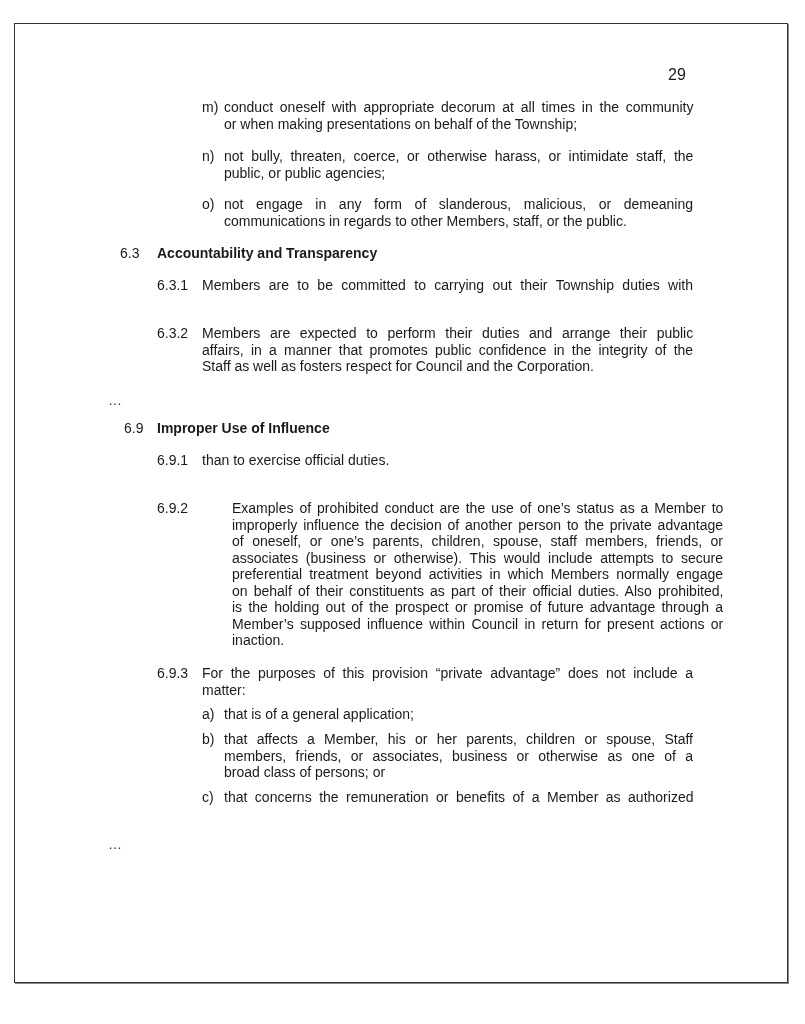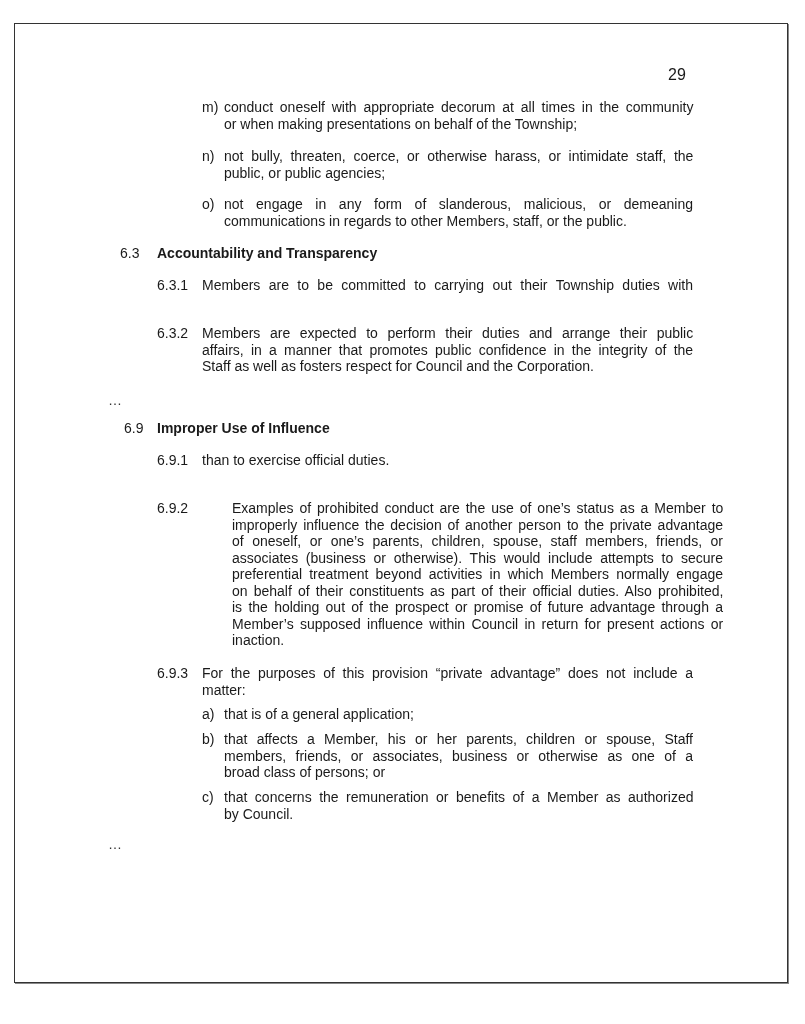--- a/index.html
+++ b/index.html
@@ -92,16 +92,15 @@
 <div class="label" style="left:202px; top:731px;">b)</div>
 <div class="body" style="left:224px; top:731px; width:469px;">
   <span class="jline" style="display: block; word-spacing: 5.36364px;">that affects a Member, his or her parents, children or spouse, Staff</span>
   <span class="jline" style="display: block; word-spacing: 5.4px;">members, friends, or associates, business or otherwise as one of a</span>
   <span class="lline">broad class of persons; or</span>
 </div>
 
 <div class="label" style="left:202px; top:789px;">c)</div>
 <div class="body" style="left:224px; top:789px; width:469px;">
   <span class="jline" style="display: block; word-spacing: 3.6px;">that concerns the remuneration or benefits of a Member as authorized</span>
-  <span class="lline">by Council.</span>
 </div>
 
 <div class="ell" style="top:836px;">…</div>
 
 </body></html>

